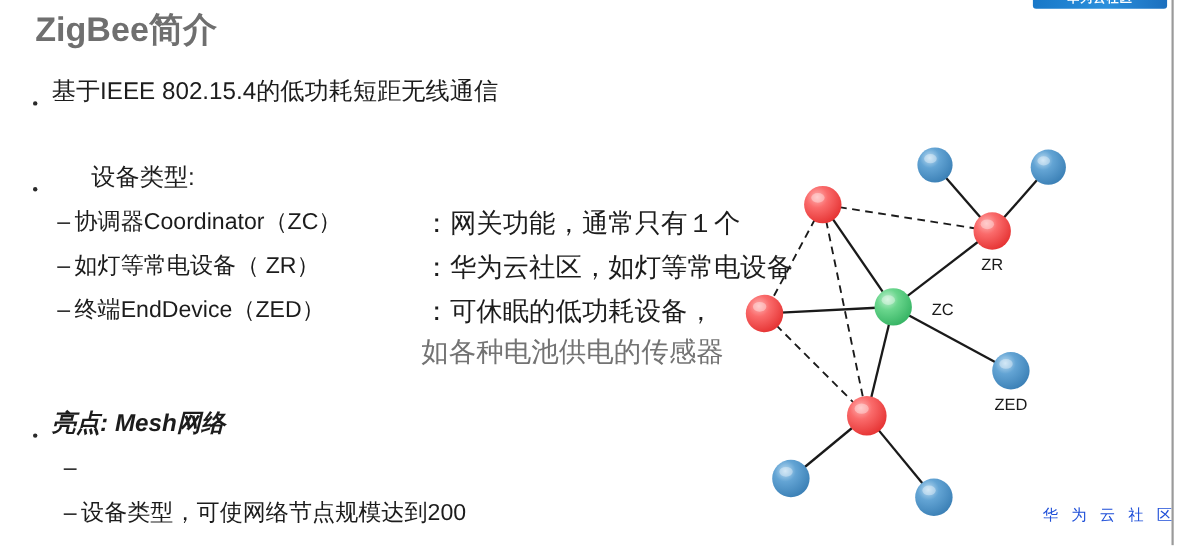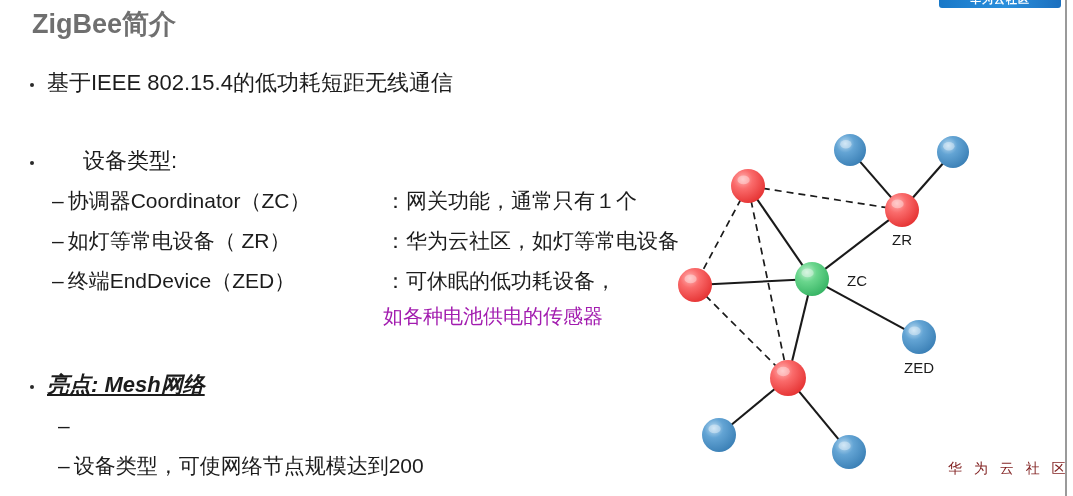--- a/index.html
+++ b/index.html
@@ -56,61 +56,60 @@
     text-align: center;
     letter-spacing: 1px;
     white-space: nowrap;
   }
 
   
   .slide-title {
     position: absolute;
     left: 32px;
     top: 6px;
-    font-size: 27px;
+    font-size: 31px;
     font-weight: bold;
     color: #6f6f6f;
     letter-spacing: 0px;
     white-space: nowrap;
   }
 
   
   .body-area {
     position: absolute;
     left: 0;
     top: 0;
     width: 700px;
     height: 496px;
   }
 
   .bullet-row {
     position: absolute;
     display: flex;
-    align-items: flex-start;
+    align-items: flex-end;
     white-space: nowrap;
   }
   .dot {
     width: 4px;
     height: 4px;
     border-radius: 50%;
     background: #2a2a2a;
     margin-top: 13px;
     margin-right: 13px;
     flex: 0 0 auto;
   }
   .lvl1-text {
     font-size: 22px;
     color: #1c1c1c;
     line-height: 1.18;
   }
   .lvl1-text.highlight {
     font-weight: bold;
     font-style: italic;
     font-size: 22px;
-    text-decoration: underline;
   }
 
   .sub-row {
     position: absolute;
     display: flex;
     align-items: baseline;
     white-space: nowrap;
     font-size: 21px;
     color: #1c1c1c;
   }
@@ -119,29 +118,29 @@
     font-size: 21px;
     color: #1c1c1c;
   }
   .sub-left {
     display: inline-block;
   }
   .sub-right {
     position: absolute;
     left: 333px;
     white-space: nowrap;
-    font-size: 21px;
+    font-size: 24px;
     color: #1c1c1c;
   }
   .cont-row {
     position: absolute;
     left: 383px;
     white-space: nowrap;
-    font-size: 20px;
-    color: #a21caf;
+    font-size: 25px;
+    color: #737373;
   }
 
   
   .diagram {
     position: absolute;
     left: 666px;
     top: 110px;
     width: 370px;
     height: 380px;
   }
@@ -153,21 +152,21 @@
     font-size: 15px;
     fill: #1b1b1b;
   }
 
   
   .watermark {
     position: absolute;
     left: 948px;
     top: 460px;
     font-size: 14px;
-    color: #7f1d1d;
+    color: #1d4ed8;
     letter-spacing: 4px;
     white-space: nowrap;
   }
 </style>
 </head>
 <body>
 
 <div id="slide">
 
   <div class="page-edge-outer"></div>

